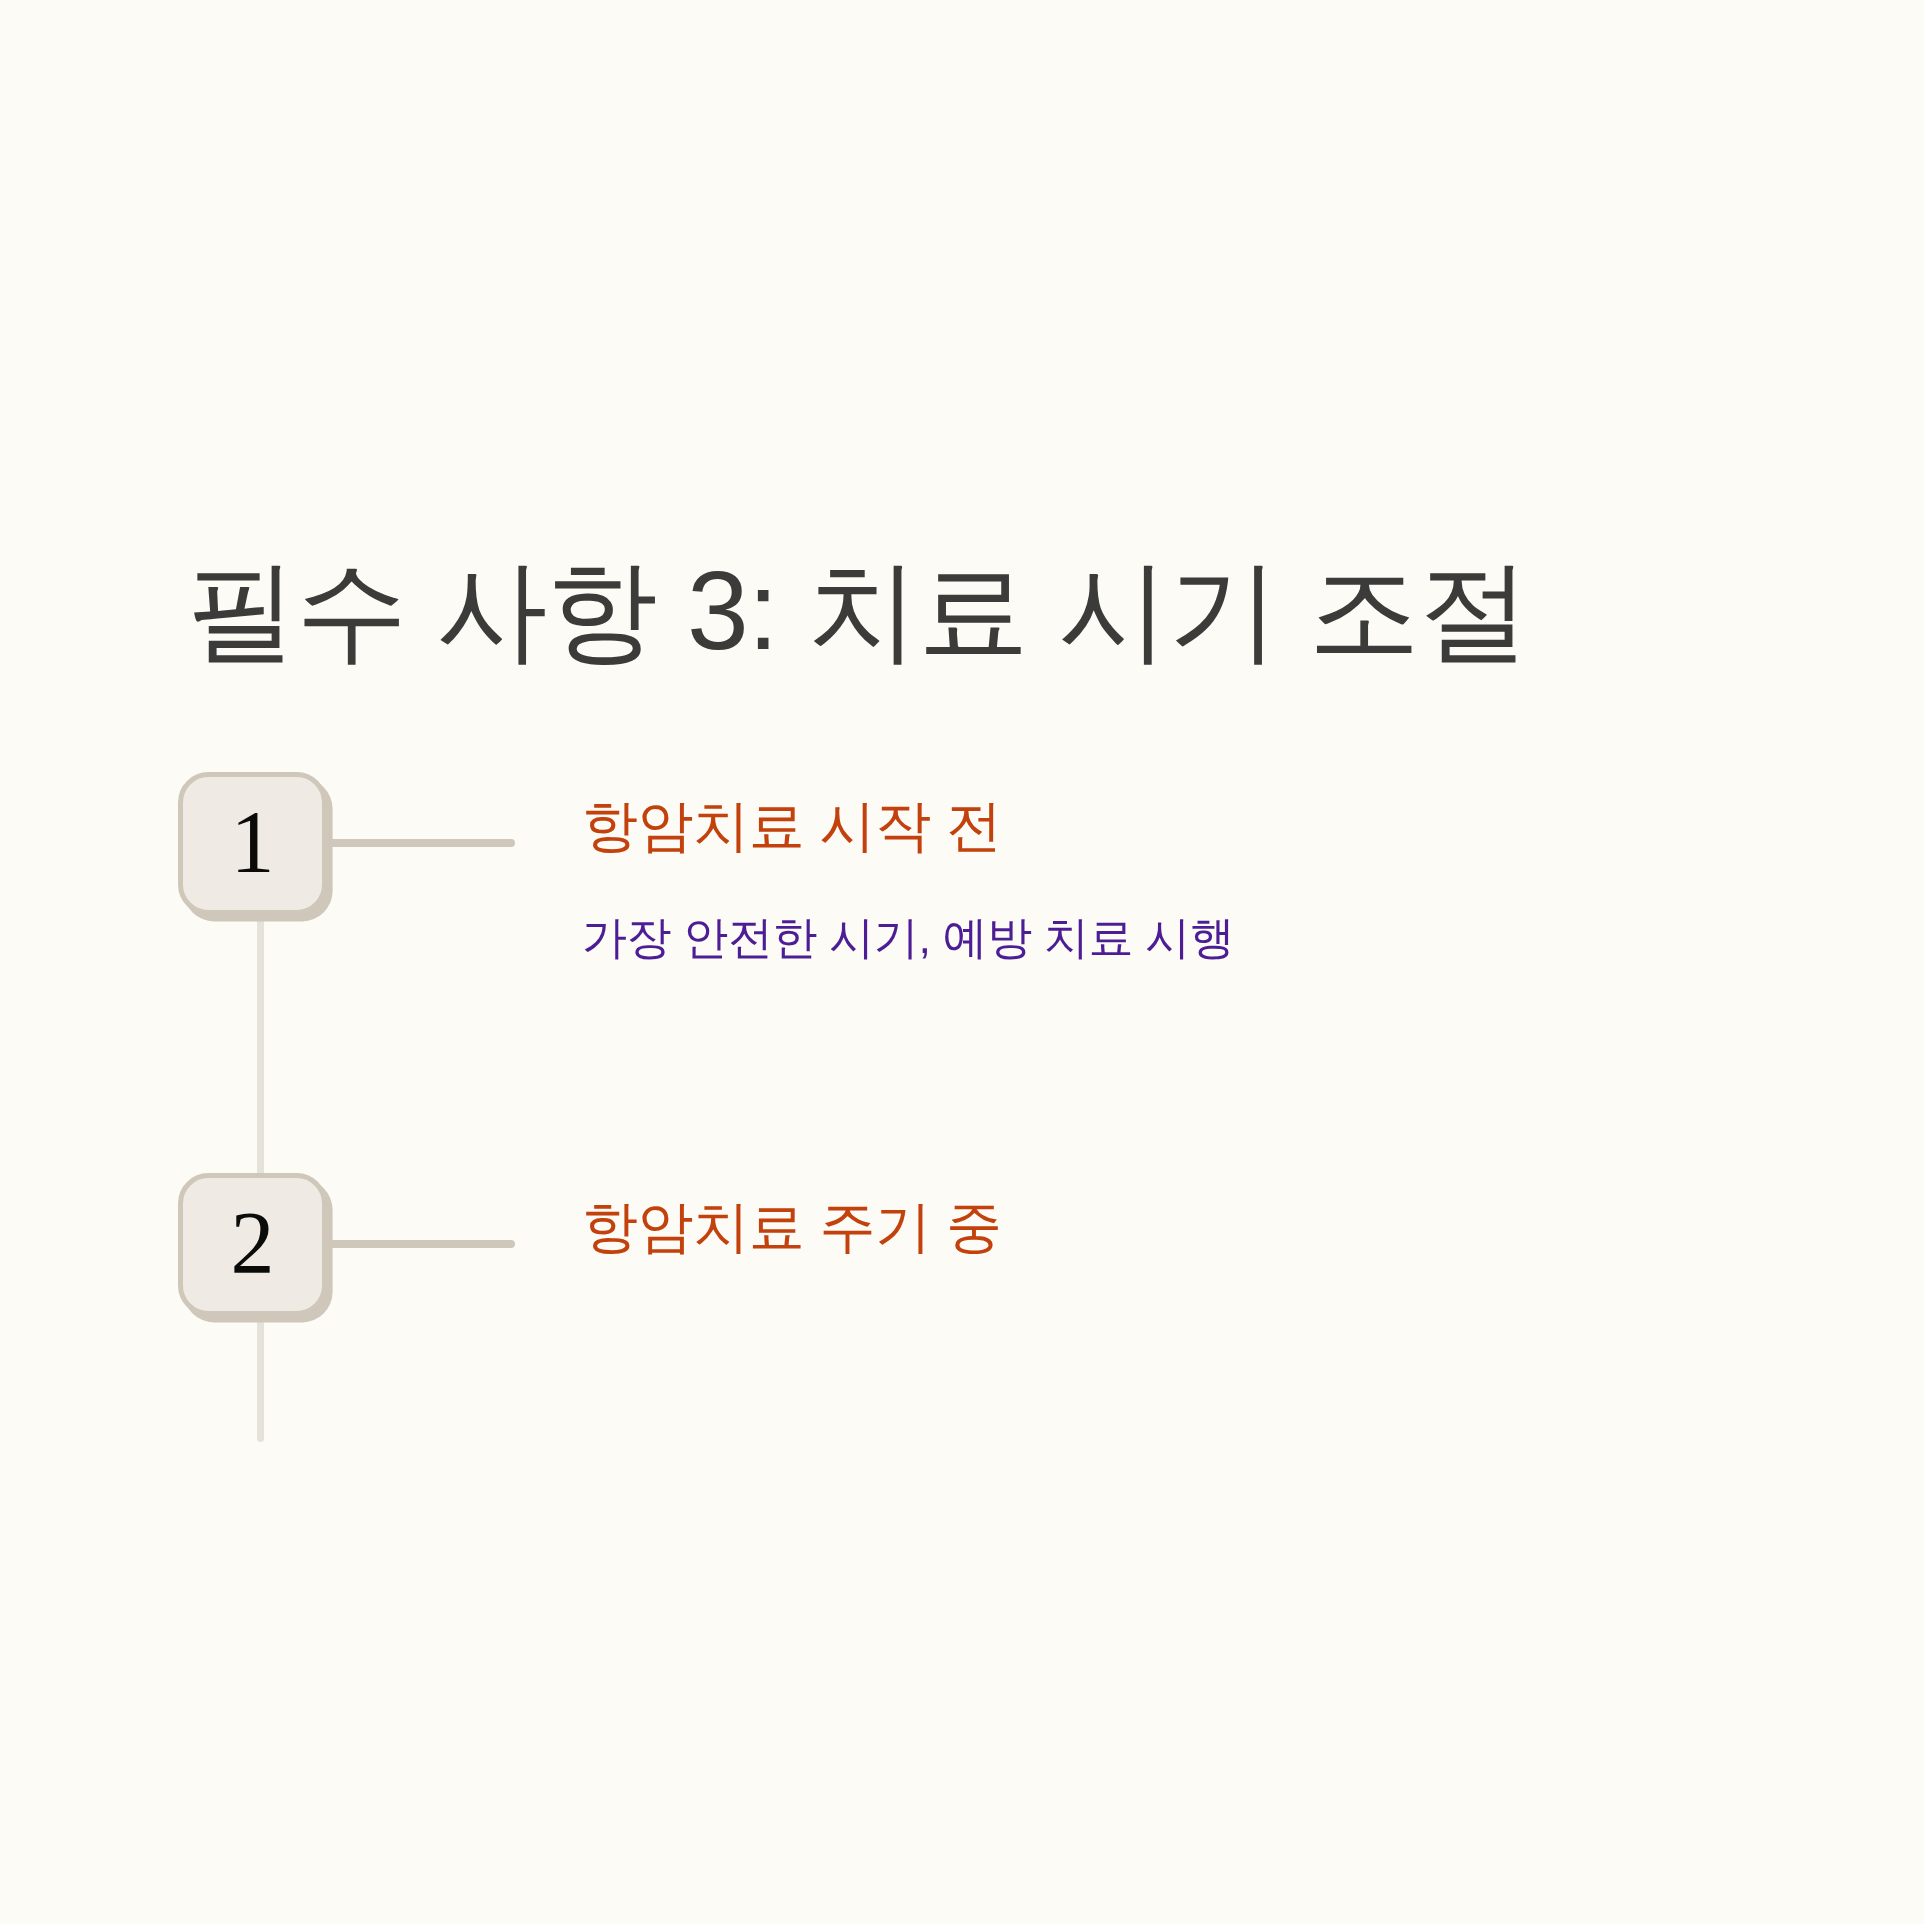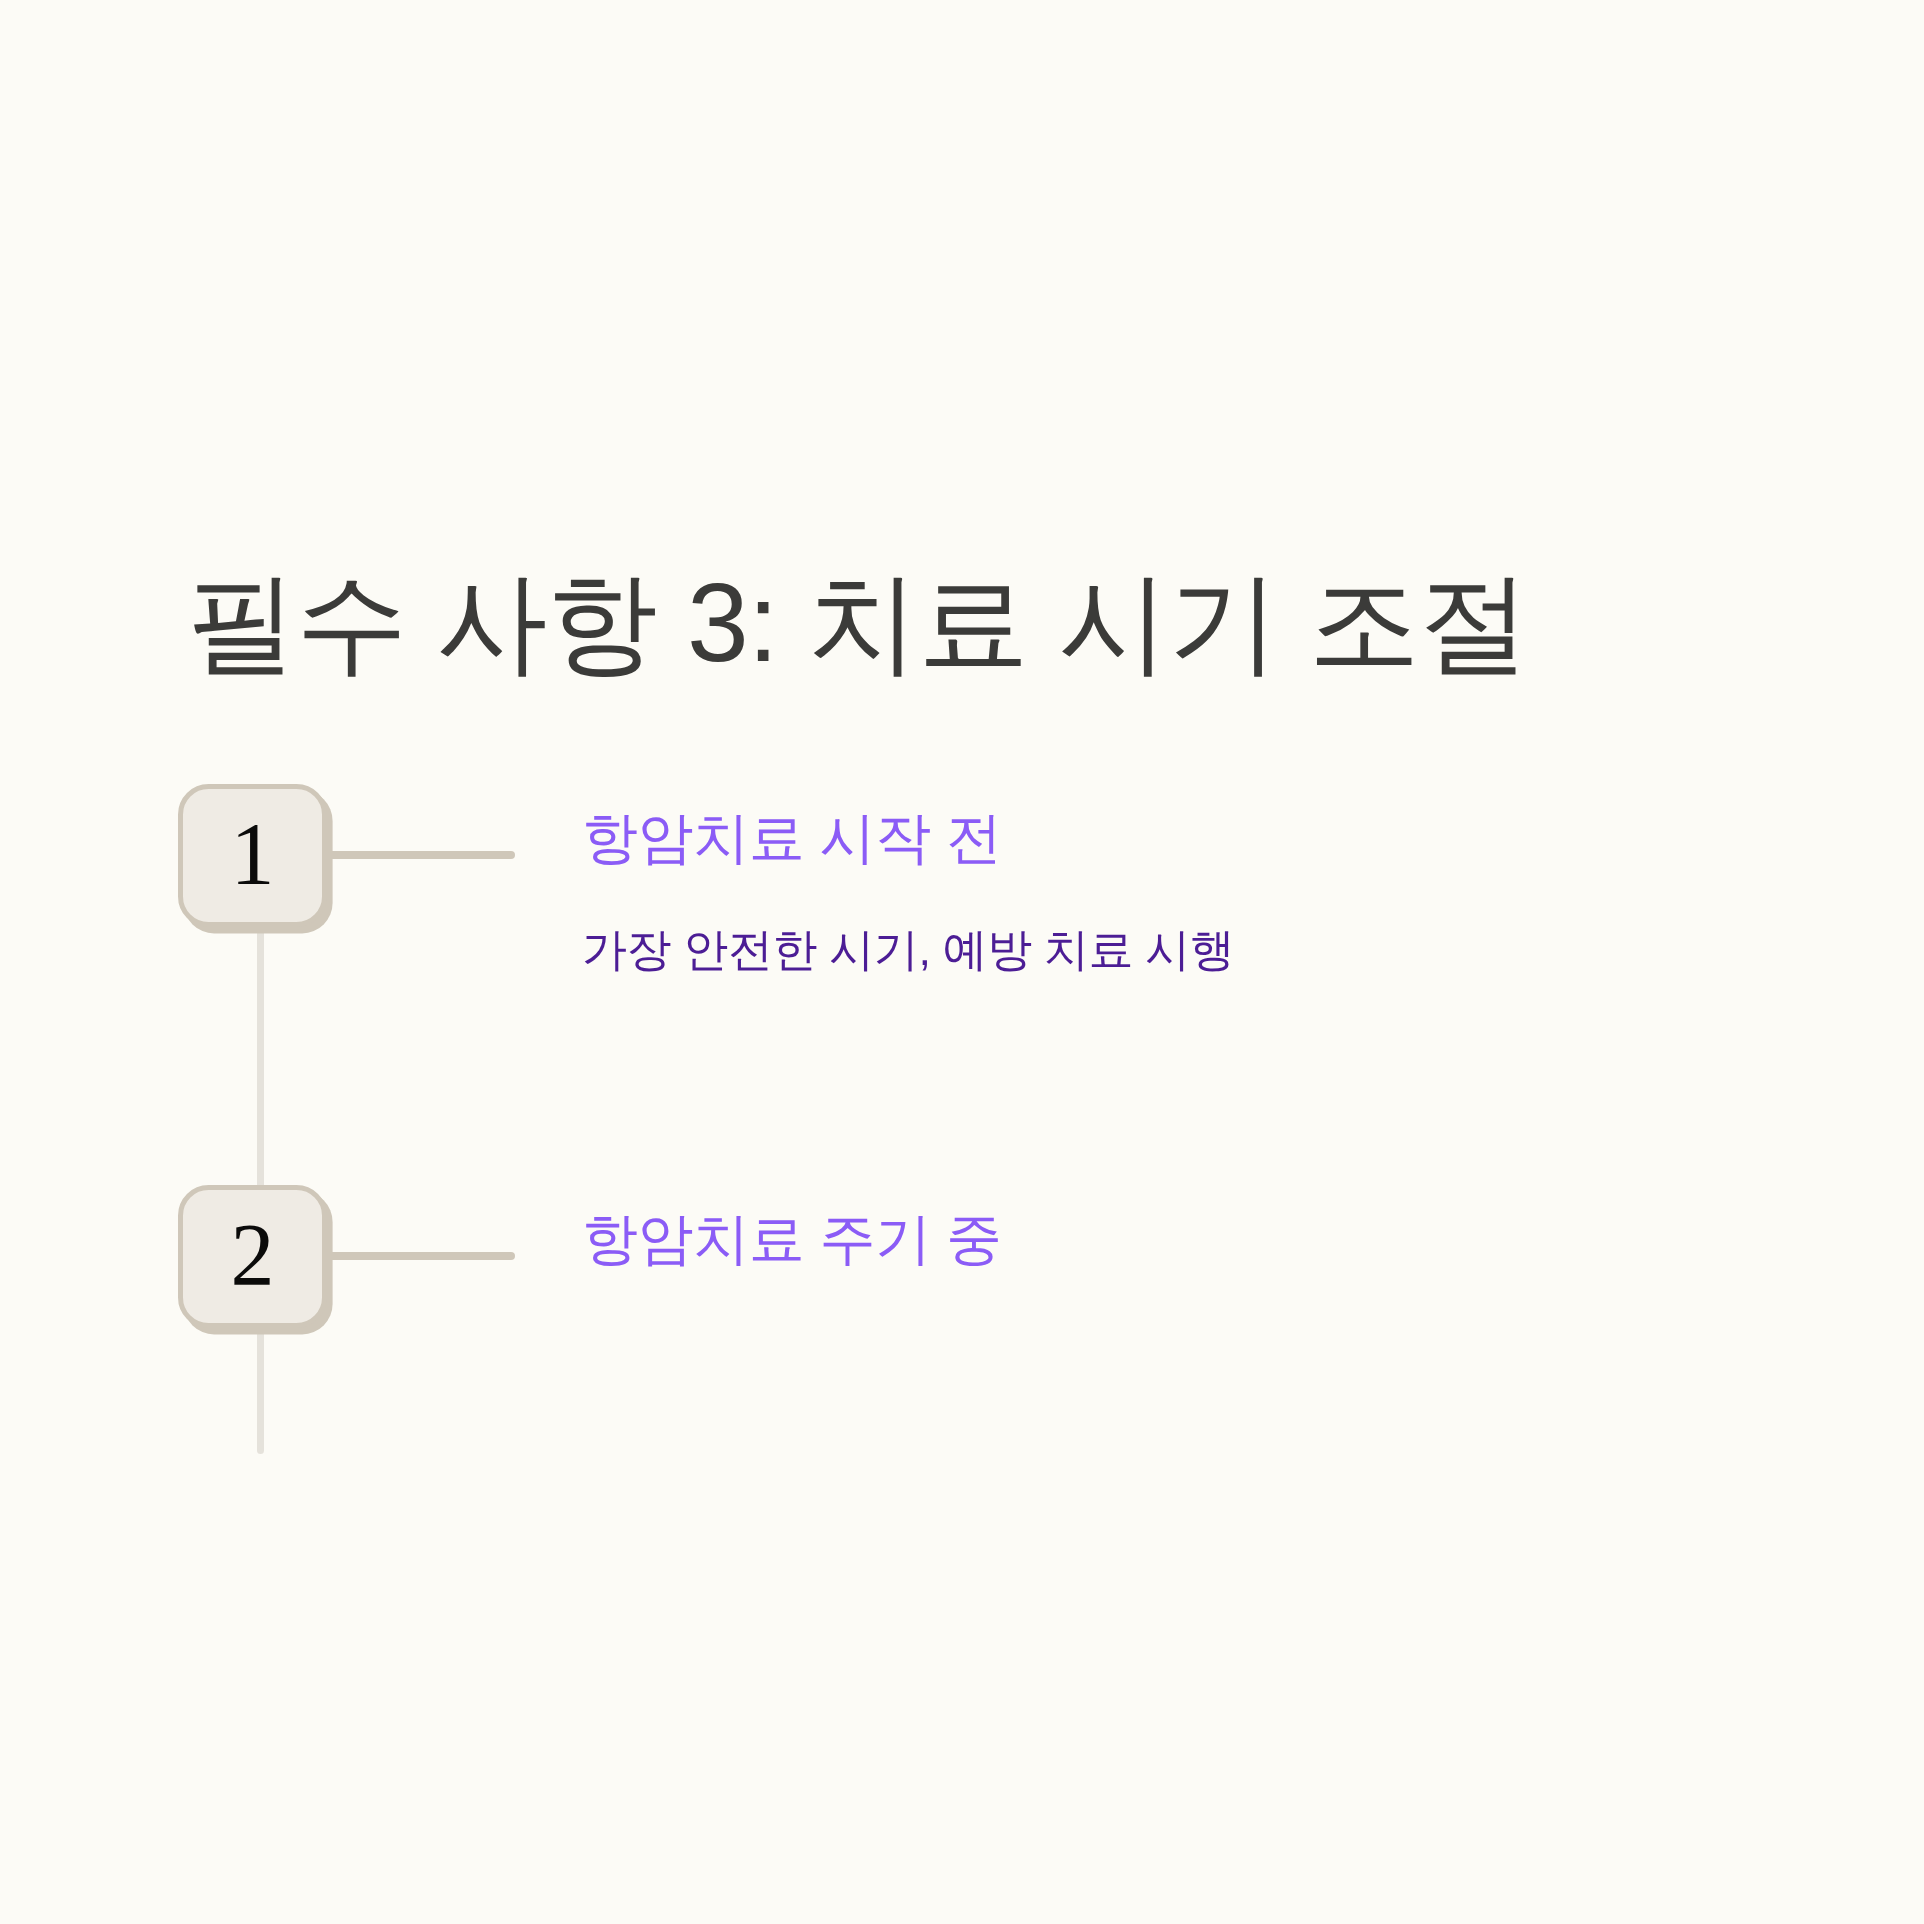--- a/index.html
+++ b/index.html
@@ -13,21 +13,20 @@
     font-family: "Liberation Sans", "DejaVu Sans", sans-serif;
     -webkit-font-smoothing: antialiased;
     overflow: hidden;
   }
 
   .canvas {
     position: relative;
     width: 1925px;
     height: 1535px;
     background: #FCFBF6;
-    margin-top: 12px;
   }
 
   
   .page-title {
     position: absolute;
     left: 186px;
     top: 472px;
     font-size: 111px;
     line-height: 1.18;
     font-weight: 400;
@@ -102,21 +101,21 @@
     left: 582px;
     top: 19px;
     width: 1251px;
   }
 
   .step-title {
     font-size: 56px;
     line-height: 1.25;
     font-weight: 400;
     letter-spacing: -0.4px;
-    color: #8b5cf6;
+    color: #c2410c;
     white-space: nowrap;
   }
 
   .step-desc {
     margin-top: 48px;
     font-size: 45px;
     line-height: 1.3;
     font-weight: 400;
     letter-spacing: -0.4px;
     color: #4c1d95;

